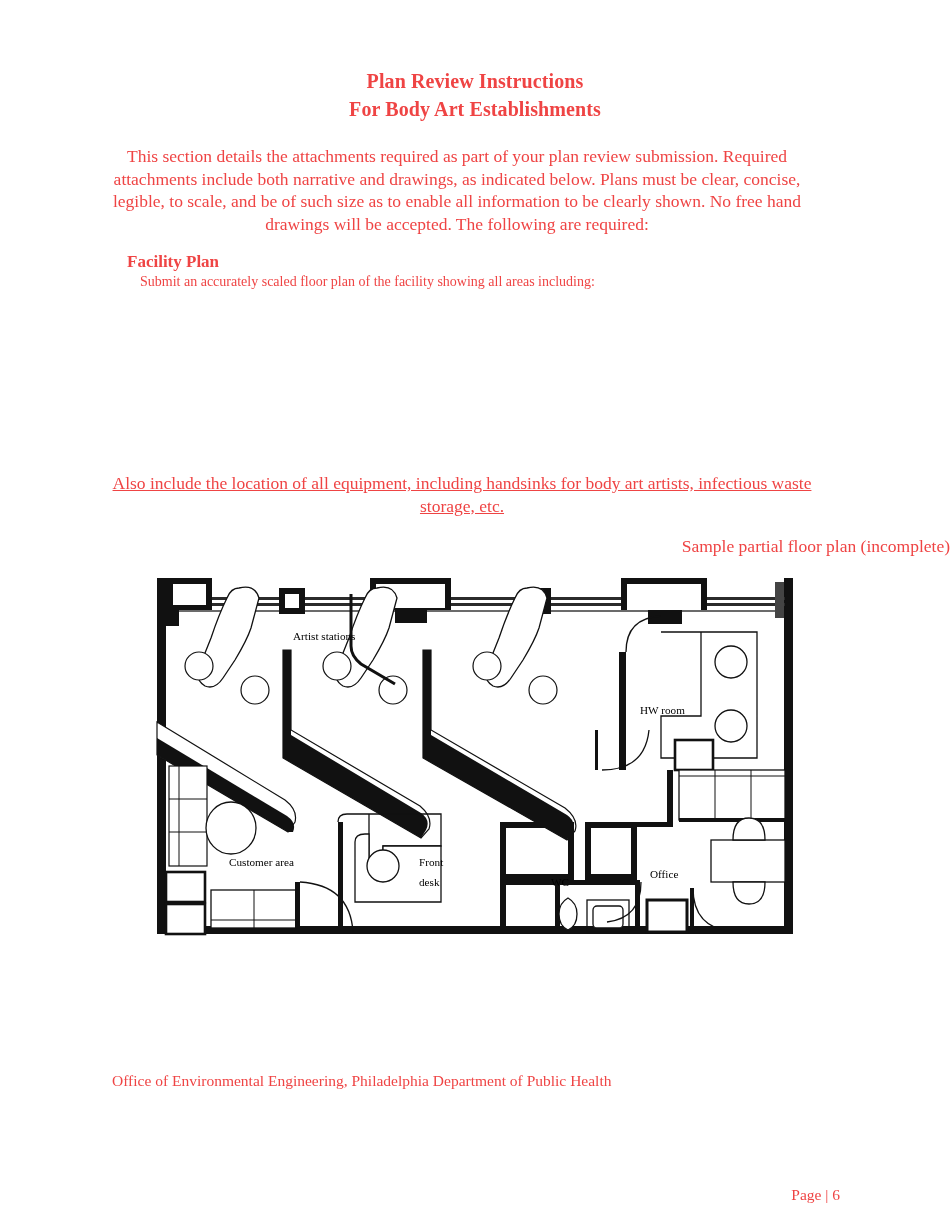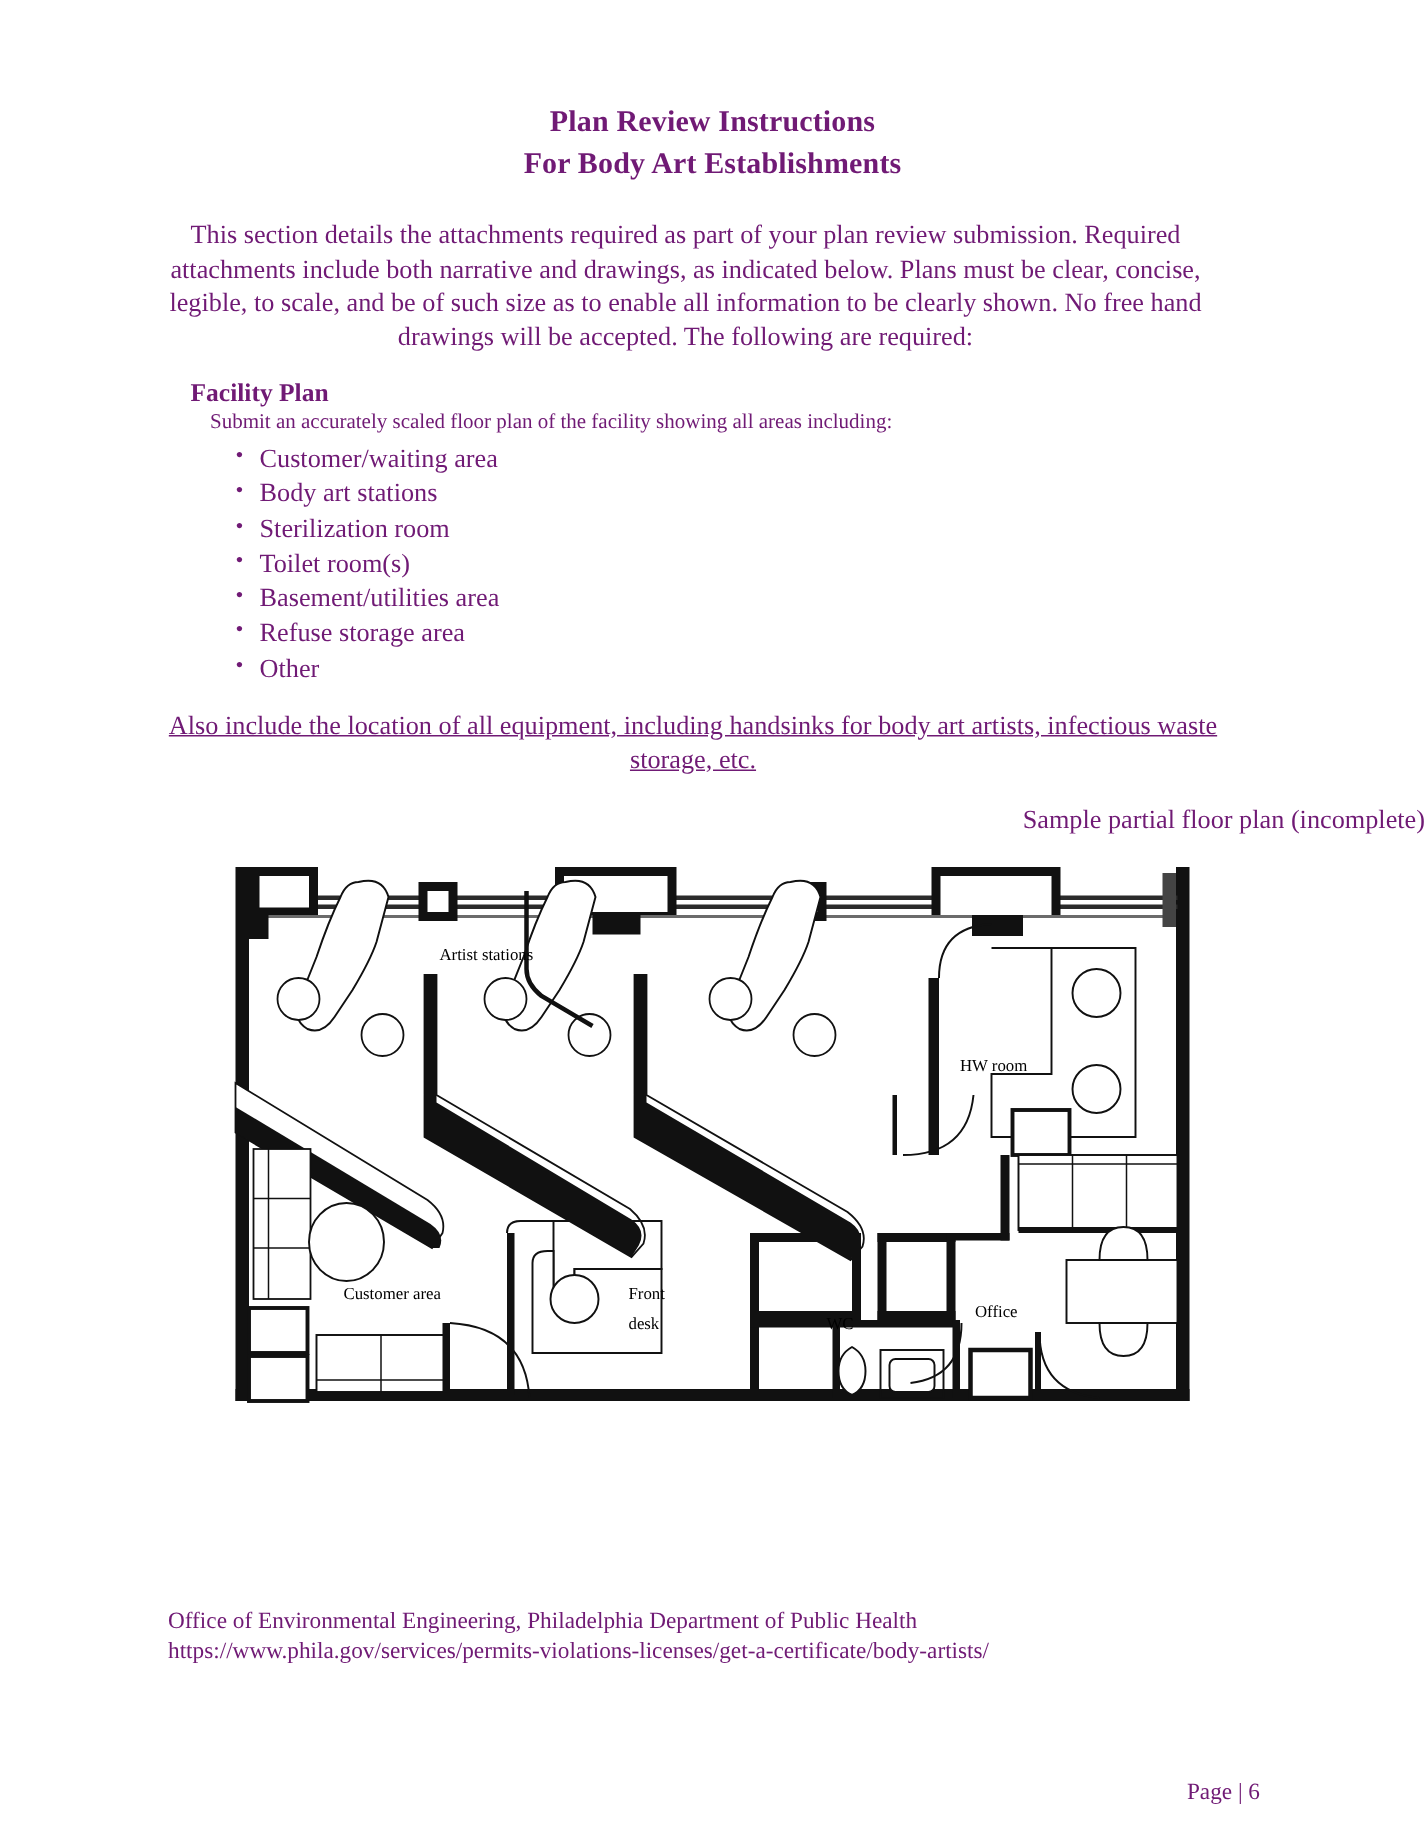--- a/index.html
+++ b/index.html
@@ -7,21 +7,21 @@
     margin: 0;
     padding: 0;
     background: #ffffff;
   }
   .page {
     position: relative;
     width: 950px;
     height: 1230px;
     background: #ffffff;
     font-family: "Liberation Serif", "DejaVu Serif", serif;
-    color: #701a75;
+    color: #ef4444;
     overflow: hidden;
   }
   .heading {
     position: absolute;
     left: 0;
     width: 950px;
     text-align: center;
     font-weight: bold;
     font-size: 20px;
     letter-spacing: 0.1px;
@@ -127,29 +127,20 @@
 
   <div class="heading" id="title-line-1">Plan Review Instructions</div>
   <div class="heading" id="title-line-2">For Body Art Establishments</div>
 
   <div class="body-text" id="intro-paragraph">This section details the attachments required as part of your plan review submission.  Required attachments include both narrative and drawings, as indicated below.  Plans must be clear, concise, legible, to scale, and be of such size as to enable all information to be clearly shown.   No free hand drawings will be accepted. The following are required:</div>
 
   <div id="facility-plan-heading">Facility Plan</div>
 
   <div id="facility-plan-lead">Submit an accurately scaled floor plan of the facility showing all areas including:</div>
 
-  <ul id="facility-bullets">
-    <li>Customer/waiting area</li>
-    <li>Body art stations</li>
-    <li>Sterilization room</li>
-    <li>Toilet room(s)</li>
-    <li>Basement/utilities area</li>
-    <li>Refuse storage area</li>
-    <li>Other</li>
-  </ul>
 
   <div class="body-text" id="equipment-paragraph">Also include the location of all equipment, including handsinks for body art artists, infectious waste storage, etc.</div>
 
   <div id="floorplan-caption">Sample partial floor plan (incomplete)</div>
 
   <div id="floorplan-figure">
     <svg width="640" height="370" viewBox="0 0 640 370" xmlns="http://www.w3.org/2000/svg">
       <g fill="none" stroke="#111111" stroke-linecap="butt" stroke-linejoin="miter">
 
         <rect x="2" y="8" width="9" height="356" fill="#111111" stroke="none"></rect>
@@ -286,18 +277,17 @@
       <text class="fp-label" x="74" y="296">Customer area</text>
       <text class="fp-label" x="264" y="296">Front</text>
       <text class="fp-label" x="264" y="316">desk</text>
       <text class="fp-label" x="396" y="316">WC</text>
       <text class="fp-label" x="495" y="308">Office</text>
     </svg>
   </div>
 
   <div id="footer-block">
     <div>Office of Environmental Engineering, Philadelphia Department of Public Health</div>
-    <div>https://www.phila.gov/services/permits-violations-licenses/get-a-certificate/body-artists/</div>
   </div>
 
   <div id="page-number">Page | 6</div>
 
 </div>
 
 </body></html>

